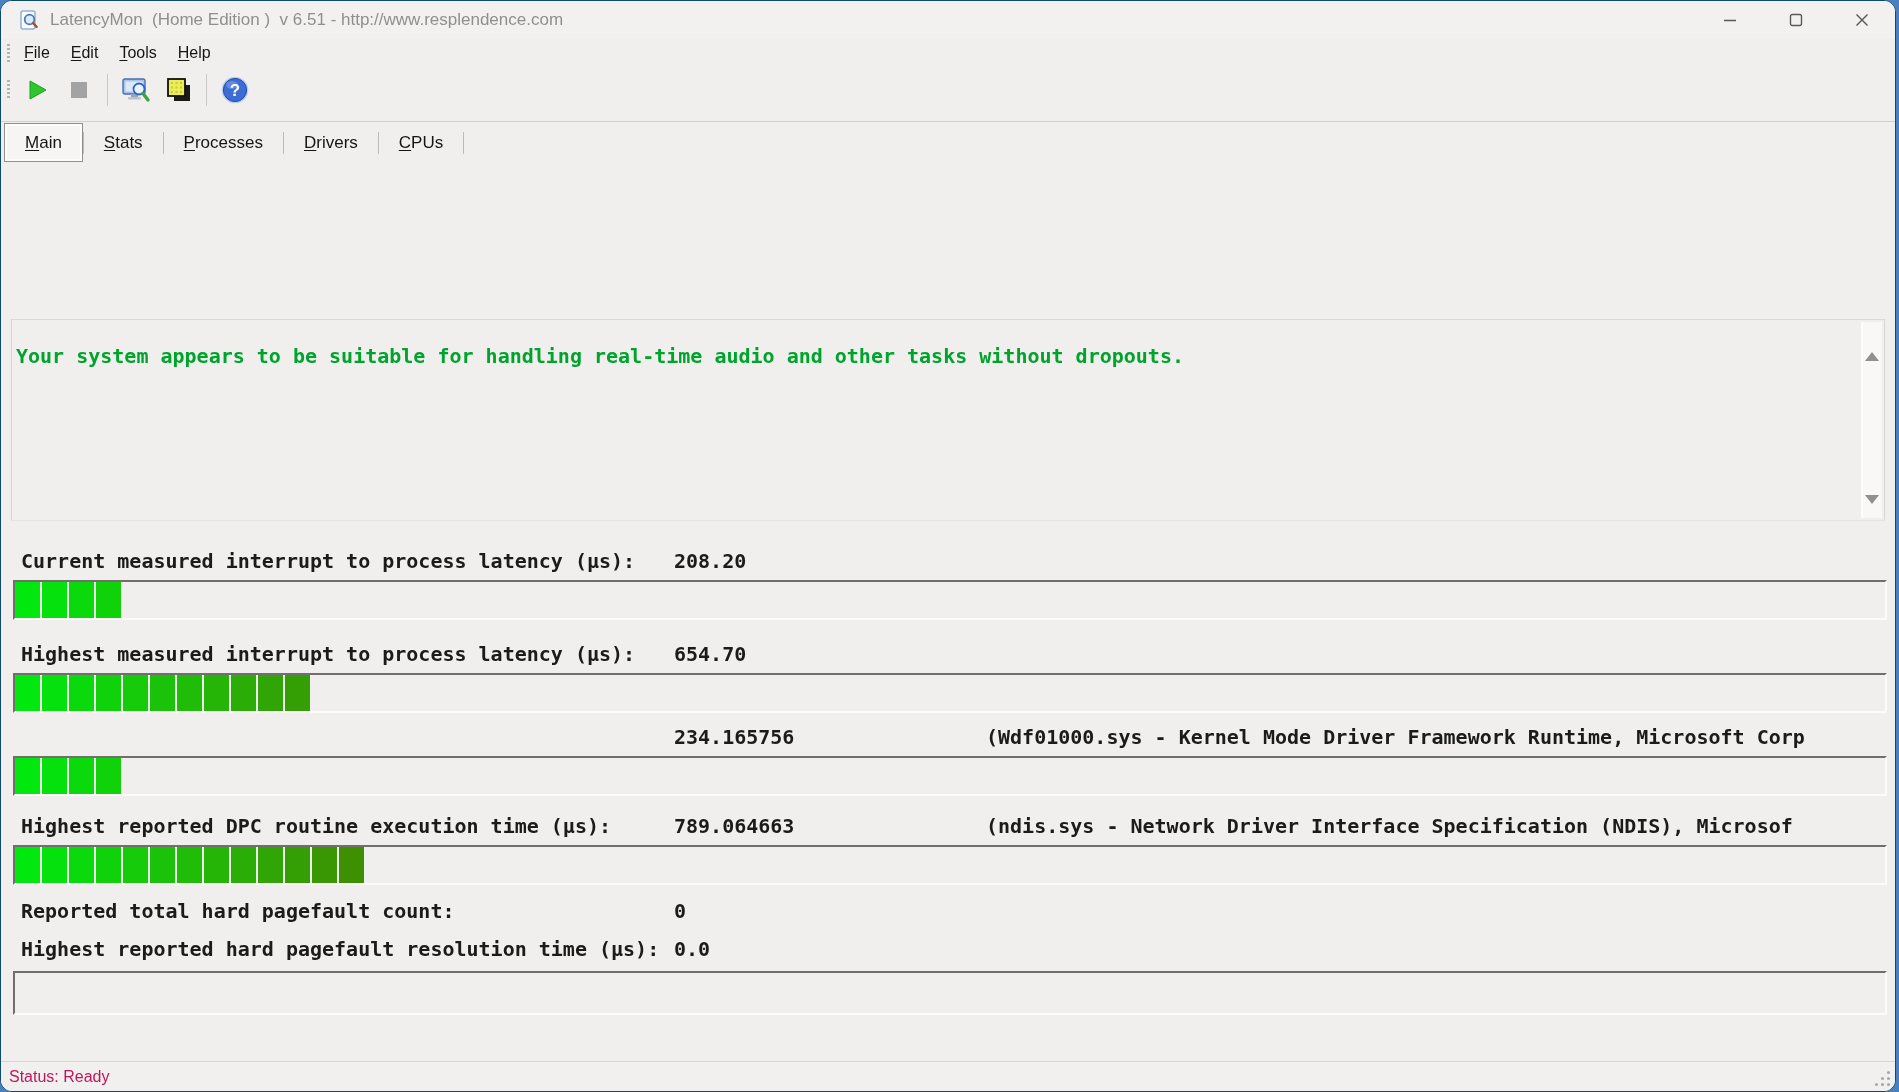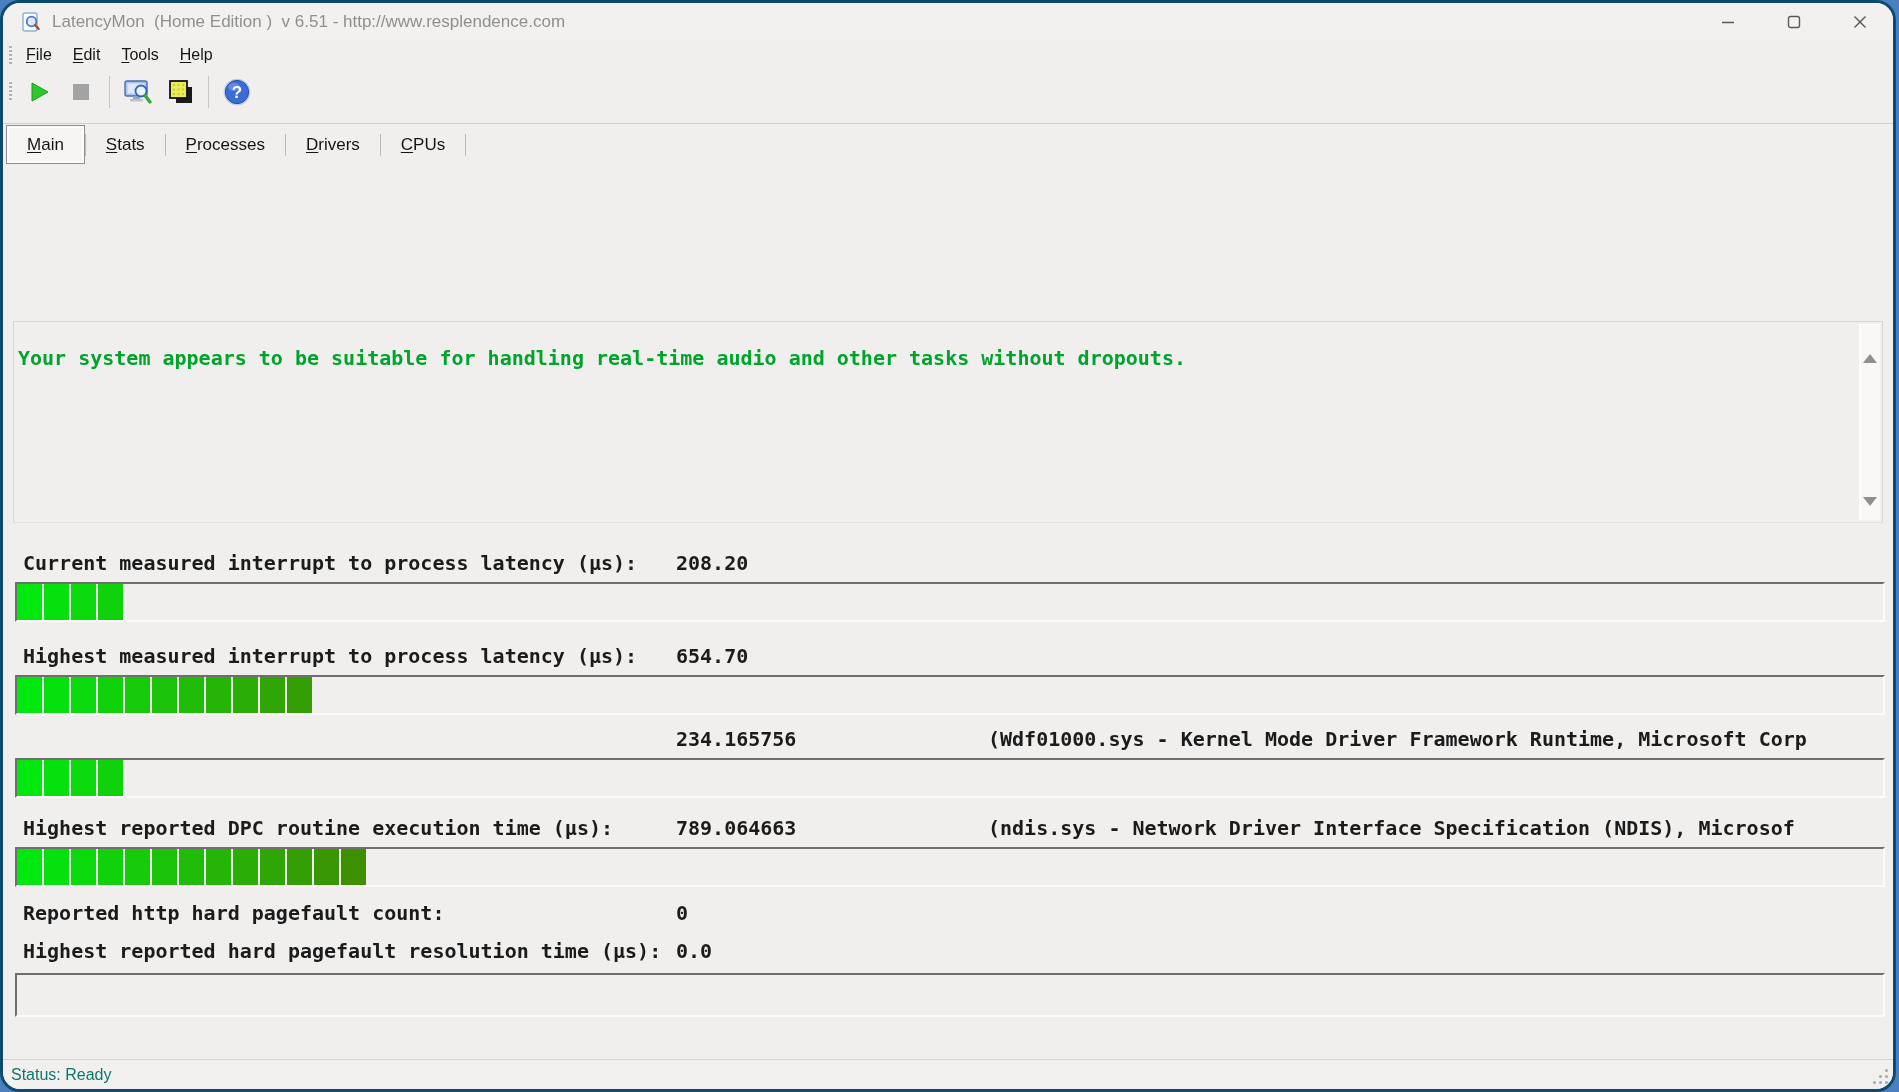--- a/index.html
+++ b/index.html
@@ -4,21 +4,21 @@
 <style>
   html,body{margin:0;padding:0;}
   body{
     width:1899px;height:1092px;overflow:hidden;position:relative;
     background:#4a80c0;
     font-family:"Liberation Sans",sans-serif;
     -webkit-font-smoothing:antialiased;
   }
   .window{
     position:absolute;left:0;top:0;width:1896px;height:1092px;
-    background:#f0efee;border:3px solid #0c4a6e;border-radius:20px;
+    background:#f0efee;border:1px solid #0c4a6e;border-radius:12px;
     box-sizing:border-box;overflow:hidden;
   }
   
   .titlebar{position:absolute;left:0;top:0;right:0;height:38px;display:flex;align-items:center;padding-left:17px;background:#f2f1f0;}
   .app-icon{width:22px;height:22px;margin-right:10px;flex:none;display:flex;}
   .app-title{white-space:pre;font-size:17px;color:#8f8f8f;}
   .win-controls{margin-left:auto;display:flex;height:100%;}
   .win-btn{width:66px;height:100%;display:flex;align-items:center;justify-content:center;}
   
   .menubar{position:absolute;left:0;top:38px;right:0;height:28px;display:flex;align-items:center;font-size:16px;color:#151515;text-align:center;}
@@ -59,21 +59,21 @@
     position:absolute;left:12px;right:8px;height:36px;background:#f0efee;
     border-top:2px solid #716f6d;border-left:2px solid #716f6d;
     border-bottom:2px solid #fbfbfa;border-right:2px solid #fbfbfa;
     display:flex;gap:2px;
   }
   .m-bar{top:33px;}
   .seg{flex:none;width:25px;height:100%;}
   .pf-row{position:absolute;left:0;right:0;height:30px;overflow:hidden;white-space:nowrap;}
   .empty-bar{top:970px;height:40px;}
   
-  .statusbar{position:absolute;left:0;right:0;bottom:0;height:30px;background:#f1f0ef;border-top:1px solid #d7d5d3;display:flex;align-items:center;padding-left:8px;font-size:16px;color:#0f766e;box-sizing:border-box;}
+  .statusbar{position:absolute;left:0;right:0;bottom:0;height:30px;background:#f1f0ef;border-top:1px solid #d7d5d3;display:flex;align-items:center;padding-left:8px;font-size:16px;color:#be185d;box-sizing:border-box;}
   .resize-grip{position:absolute;right:5px;bottom:5px;width:17px;height:17px;}
   .resize-grip i{position:absolute;width:3px;height:3px;background:#a8a8a8;border-radius:50%;}
 </style>
 </head>
 <body>
 
 <div class="window">
 
   <div class="titlebar">
     <span class="app-icon">
@@ -250,21 +250,21 @@
           <div class="seg" style="background: rgb(47, 166, 6);"></div>
           <div class="seg" style="background: rgb(52, 159, 5);"></div>
           <div class="seg" style="background: rgb(57, 151, 4);"></div>
           <div class="seg" style="background: rgb(62, 144, 3);"></div>
         </div>
   </div>
 </div>
 
   <div id="pagefaults">
   <div class="pf-row mono" style="top: 896px;">
-    <span class="m-label">Reported http hard pagefault count:</span>
+    <span class="m-label">Reported total hard pagefault count:</span>
     <span class="m-value">0</span>
   </div>
 
   <div class="pf-row mono" style="top: 934px;">
     <span class="m-label">Highest reported hard pagefault resolution time (µs):</span>
     <span class="m-value">0.0</span>
   </div>
 </div>
 
   <div class="empty-bar"></div>

